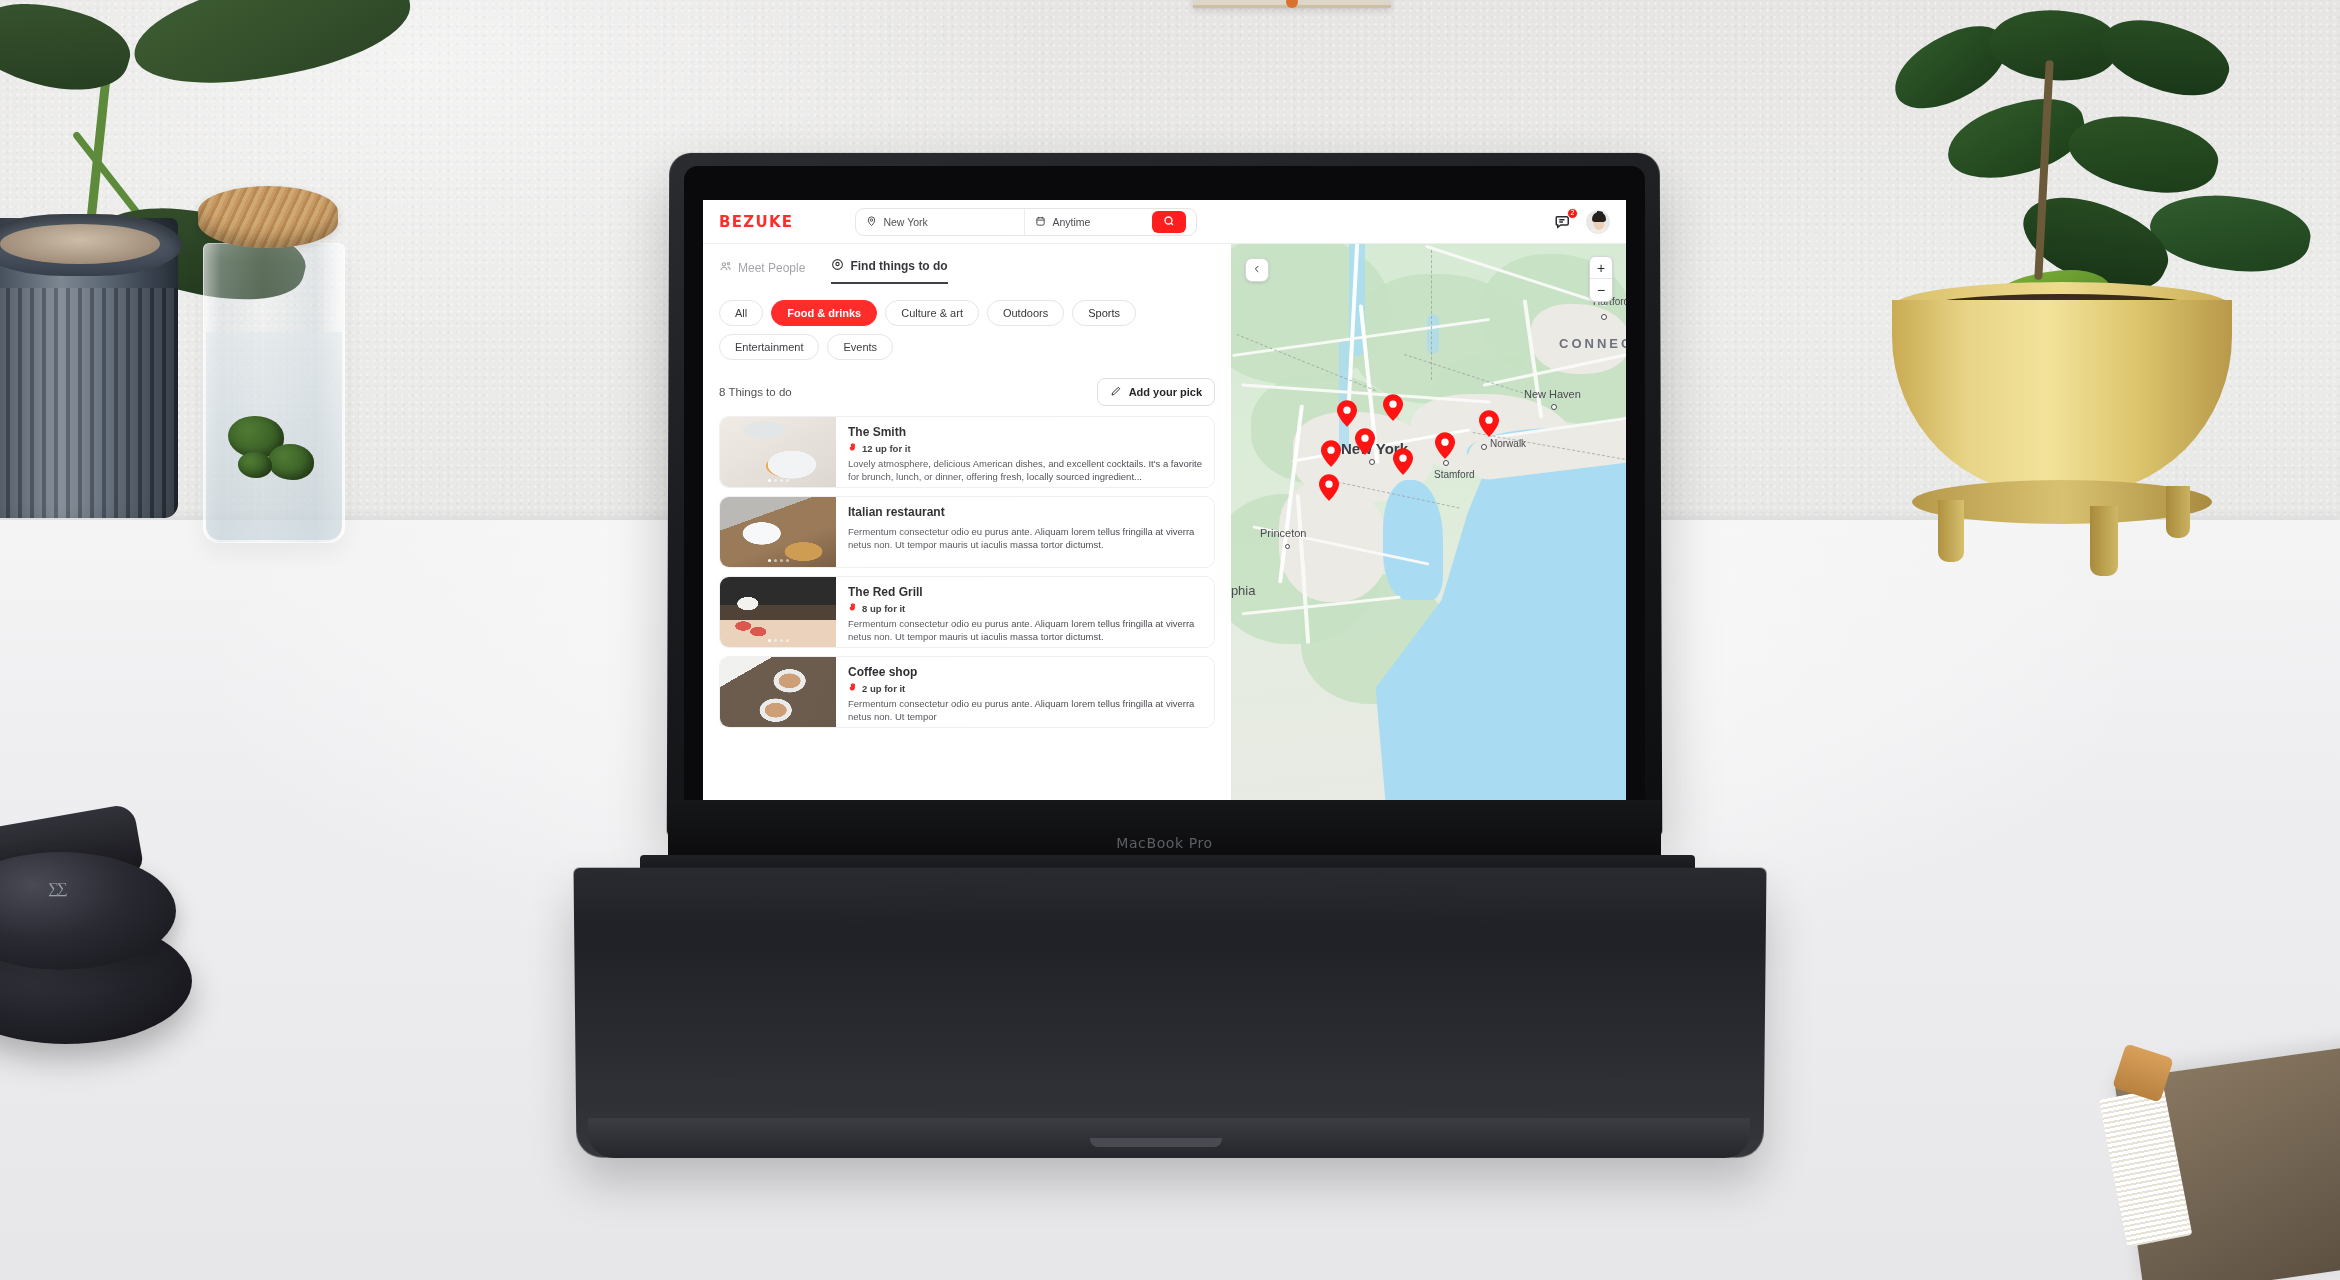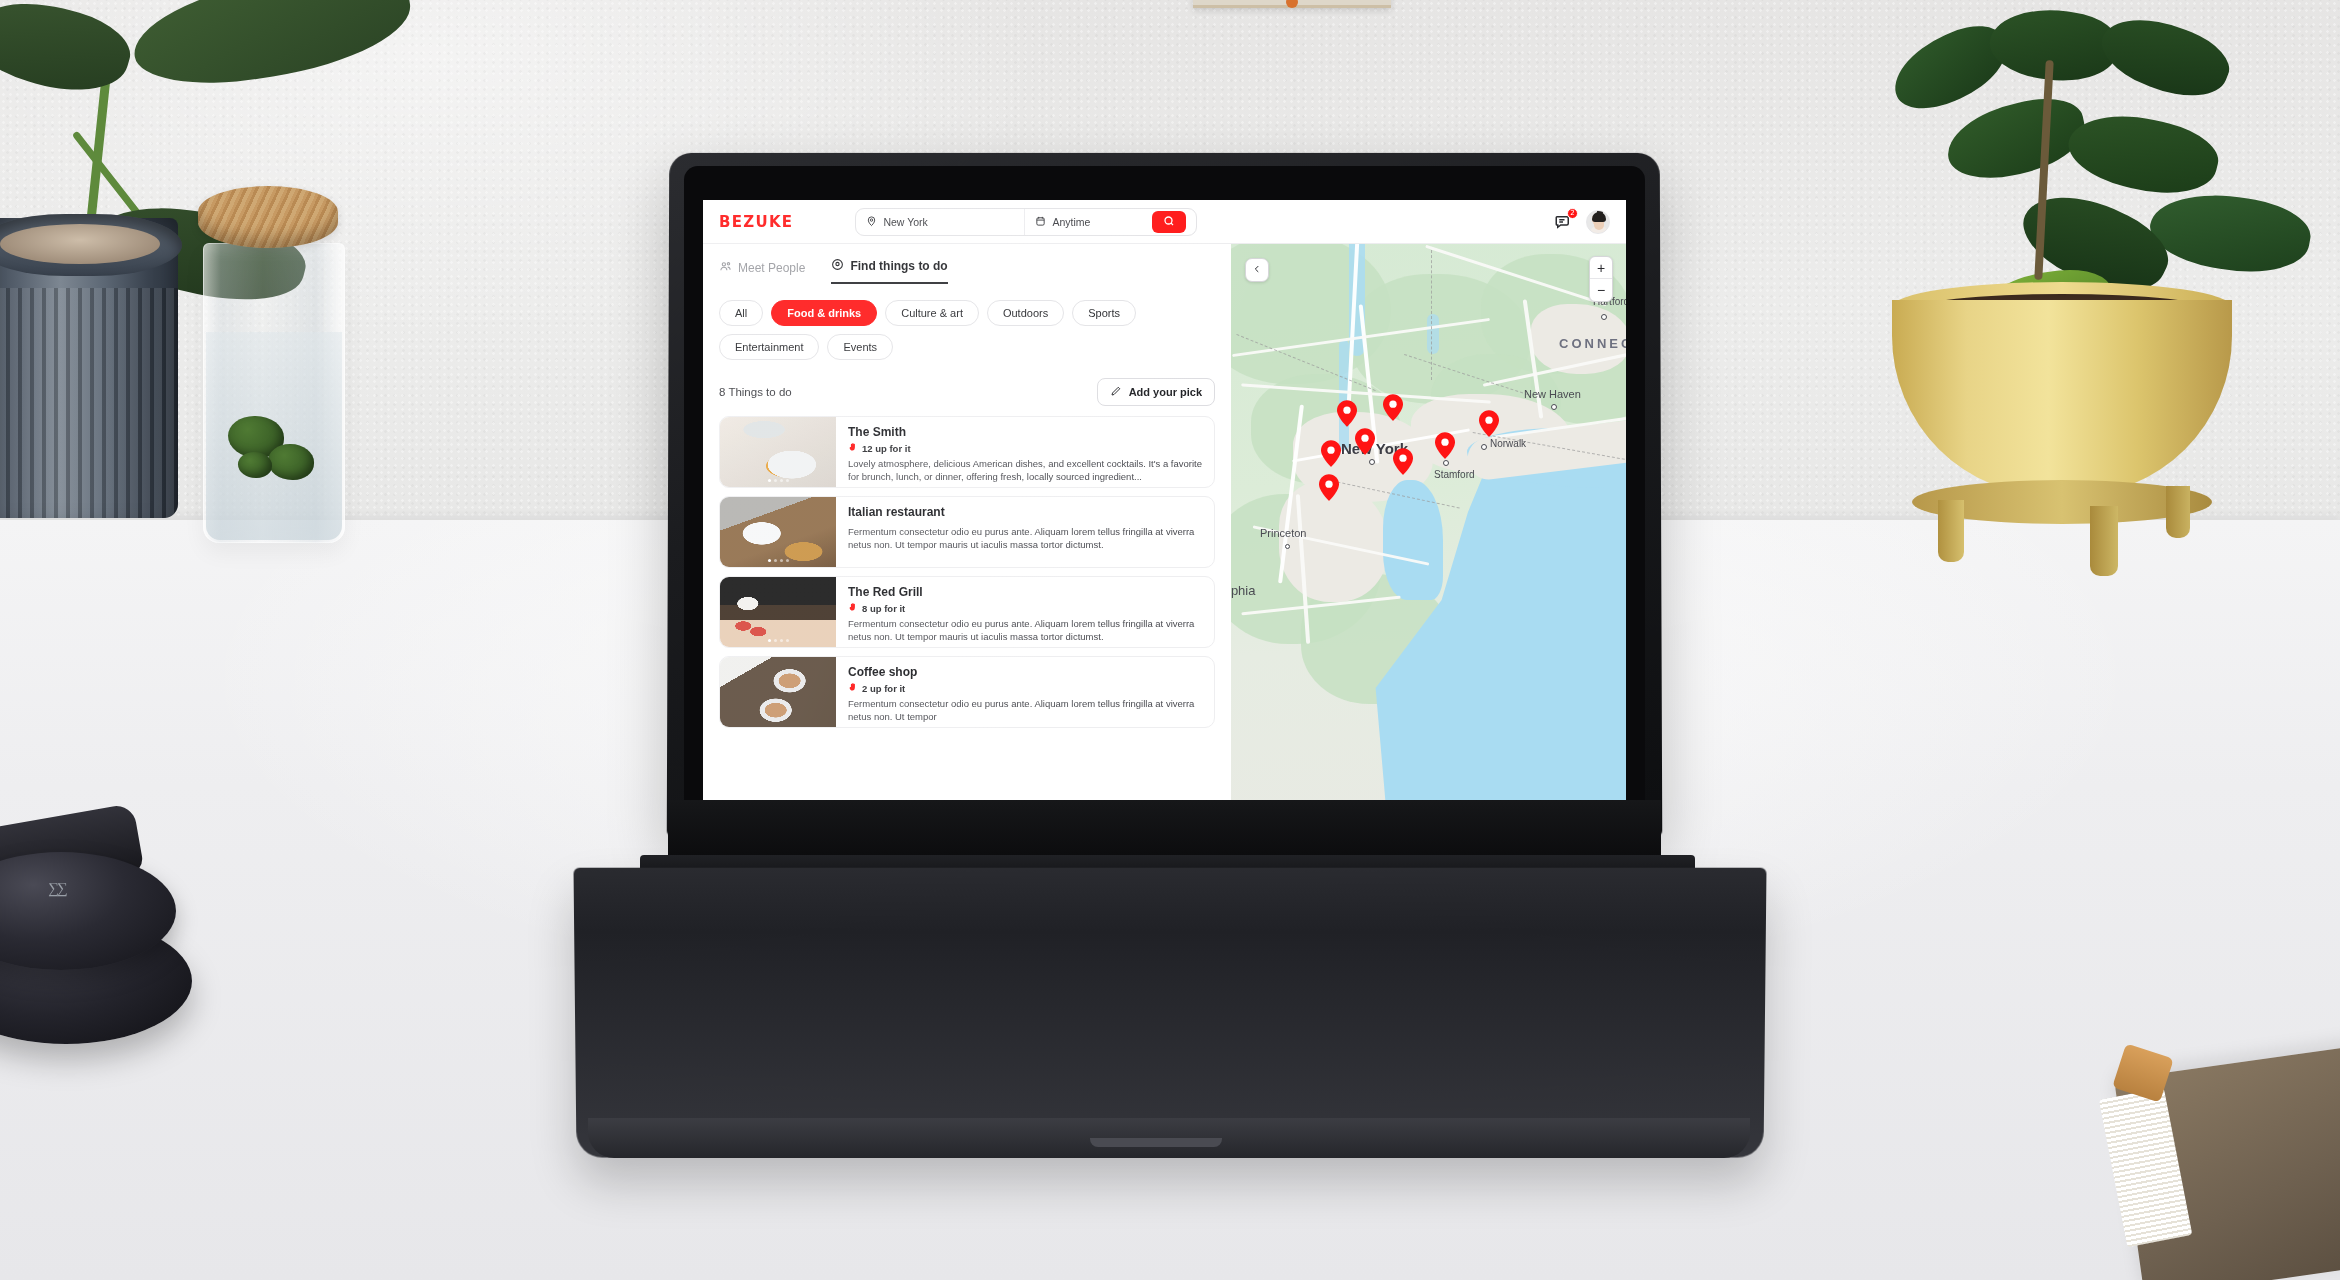--- a/index.html
+++ b/index.html
@@ -771,20 +771,21 @@
 
             </div>
           </div>
 
         </div>
       </div>
     </div>
 
     <div class="glare"></div>
     <div class="lid-chin"></div>
+    <div class="macbook-label">MacBook Pro</div>
     <div class="hinge"></div>
 
     <div class="base">
       
       
       
     </div>
     <div class="base-front"></div>
     <div class="base-notch"></div>
   </div>

